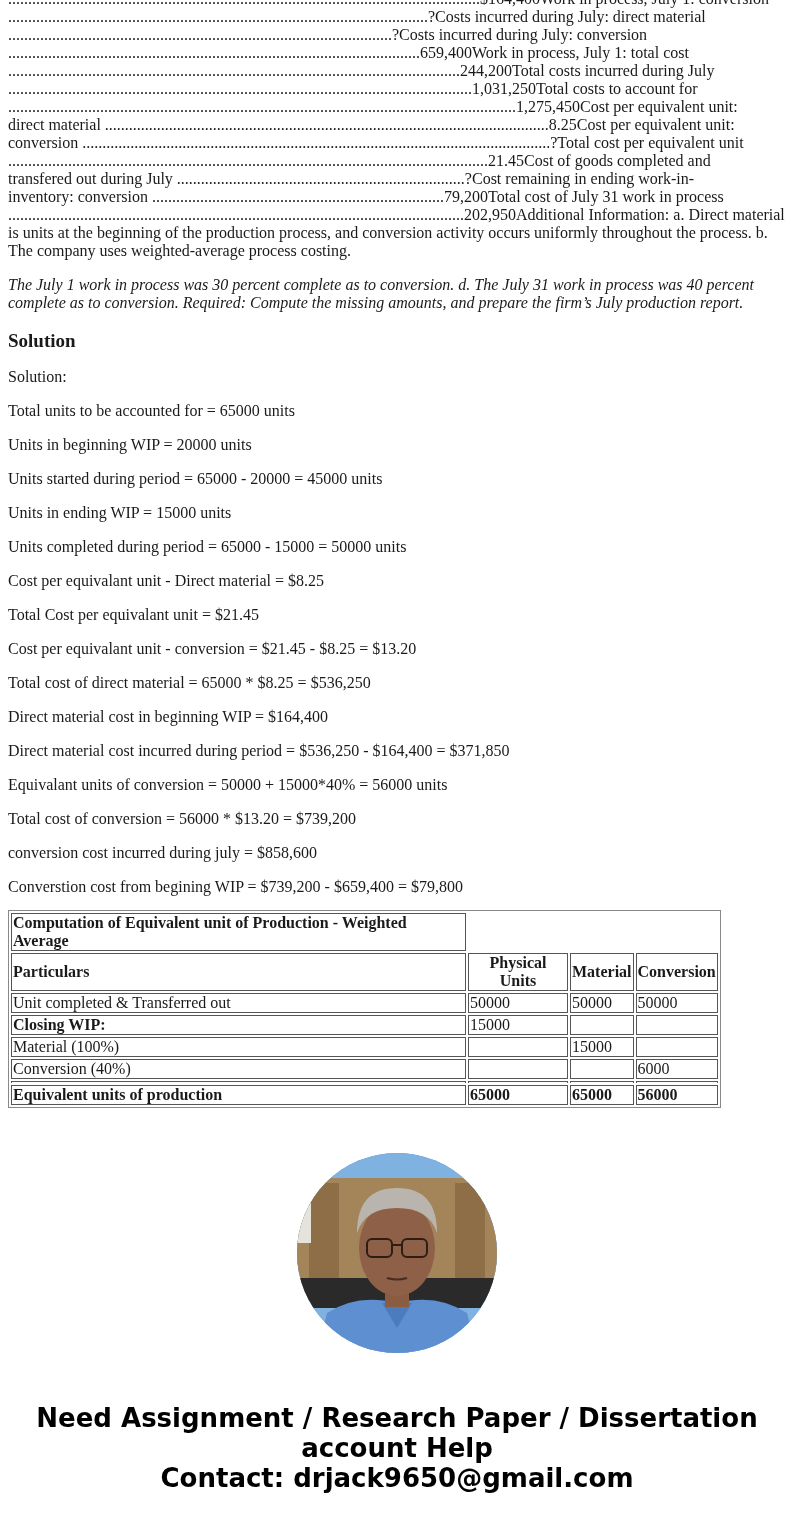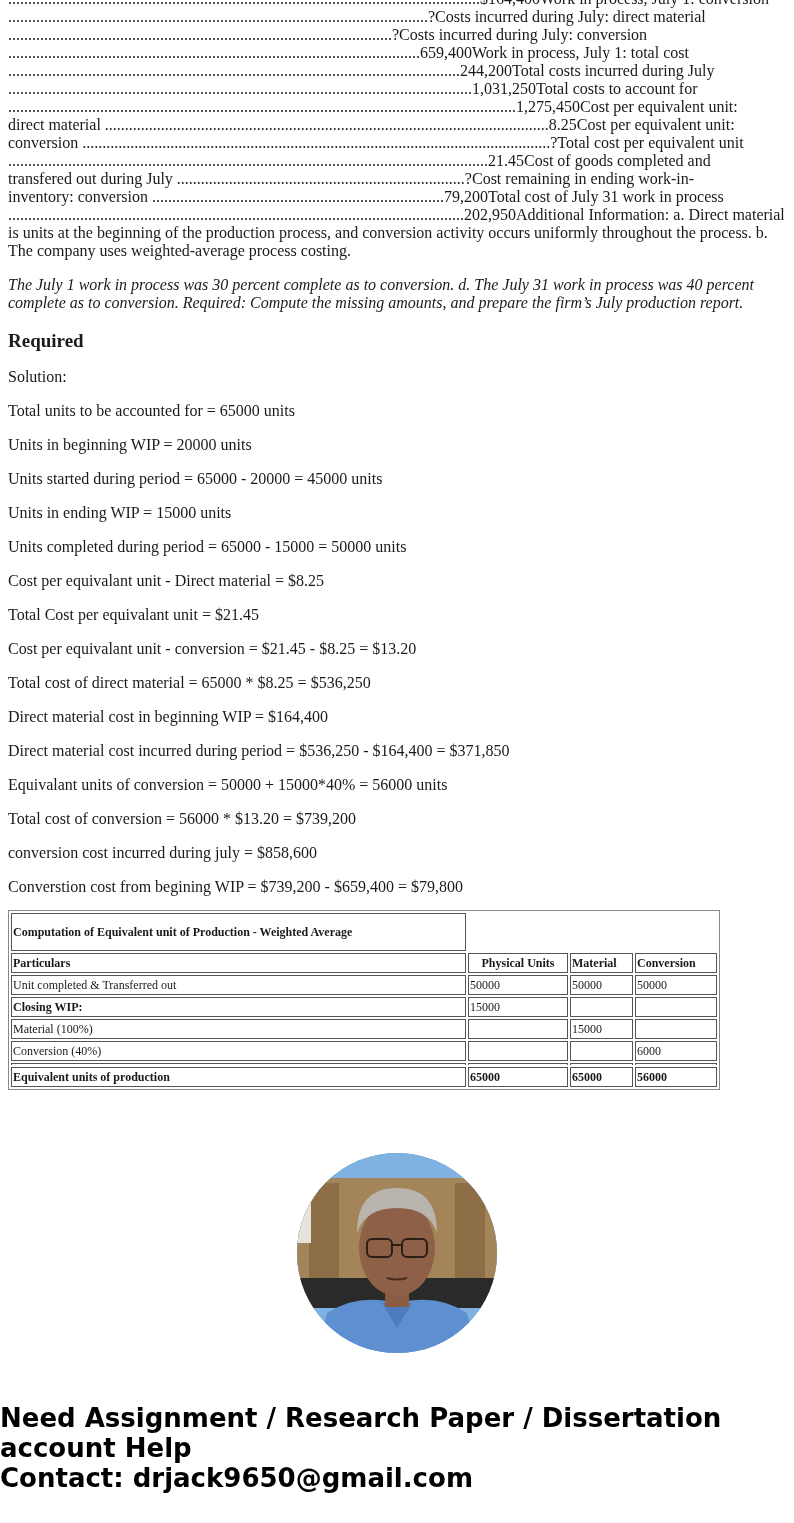--- a/index.html
+++ b/index.html
@@ -7,31 +7,31 @@
     width: 794px; height: 1523px; overflow: hidden; position: relative;
     font-family: "Liberation Serif", serif; font-size: 16px; color: #1a1a1a;
   }
   .page { position: absolute; left: 8px; top: -10px; width: 778px; }
   .problem { line-height: 18px; margin: 0 0 16px 0; }
   .para { line-height: 18px; margin: 0 0 16px 0; font-style: italic; }
   h2.sol-title { font-size: 19px; font-weight: bold; margin: 18px 0 16px 0; line-height: 22px; }
   .sol-line { margin: 0 0 16px 0; line-height: 18px; }
   .sol-line.bold { font-weight: normal; }
   table.eq { border: 1px solid #888; border-spacing: 2px; margin-top: -2px; }
-  table.eq td { border: 1px solid #555; padding: 0 1px; font-size: 12px; line-height: 18px; vertical-align: middle; }
+  table.eq td { border: 1px solid #555; padding: 0 1px; font-size: 16px; line-height: 18px; vertical-align: middle; }
   table.eq td.title { height: 36px; font-weight: bold; }
   table.eq td.emptyhead { border: none; }
   table.eq tr.bold td { font-weight: bold; }
   table.eq td.c1 { width: 451px; }
   table.eq td.c2 { width: 96px; text-align: center; }
   table.eq td.c3 { width: 59px; }
   table.eq td.c4 { width: 78px; }
   table.eq tr.sep td { height: 1px; padding: 0; border-width: 1px 1px 0 1px; }
   .avatar-wrap { position: absolute; left: 297px; top: 1153px; width: 200px; height: 200px; border-radius: 50%; overflow: hidden; background: #4f86c6; }
-  .cta { position: absolute; left: 0; top: 1403px; width: 794px; text-align: left;
+  .cta { position: absolute; left: 0; top: 1403px; width: 794px; text-align: center;
     font-family: "DejaVu Sans", sans-serif; font-weight: bold; font-size: 26px; line-height: 30px; color: #000; }
 </style>
 </head>
 <body>
 
 <div class="page">
   <div class="problem">
     <div>......................................................................................................................$164,400Work in process, July 1: conversion</div>
     <div>.........................................................................................................?Costs incurred during July: direct material</div>
     <div>................................................................................................?Costs incurred during July: conversion</div>
@@ -43,21 +43,21 @@
     <div>conversion .....................................................................................................................?Total cost per equivalent unit</div>
     <div>........................................................................................................................21.45Cost of goods completed and</div>
     <div>transfered out during July ........................................................................?Cost remaining in ending work-in-</div>
     <div>inventory: conversion .........................................................................79,200Total cost of July 31 work in process</div>
     <div>..................................................................................................................202,950Additional Information: a. Direct material</div>
     <div>is units at the beginning of the production process, and conversion activity occurs uniformly throughout the process. b.</div>
     <div>The company uses weighted-average process costing.</div>
   </div>
   <p class="para">The July 1 work in process was 30 percent complete as to conversion. d. The July 31 work in process was 40 percent complete as to conversion. Required: Compute the missing amounts, and prepare the firm’s July production report.</p>
 
-  <h2 class="sol-title">Required</h2>
+  <h2 class="sol-title">Solution</h2>
   <p class="sol-line bold">Solution:</p>
   <p class="sol-line">Total units to be accounted for = 65000 units</p>
   <p class="sol-line">Units in beginning WIP = 20000 units</p>
   <p class="sol-line">Units started during period = 65000 - 20000 = 45000 units</p>
   <p class="sol-line">Units in ending WIP = 15000 units</p>
   <p class="sol-line">Units completed during period = 65000 - 15000 = 50000 units</p>
   <p class="sol-line">Cost per equivalant unit - Direct material = $8.25</p>
   <p class="sol-line">Total Cost per equivalant unit = $21.45</p>
   <p class="sol-line">Cost per equivalant unit - conversion = $21.45 - $8.25 = $13.20</p>
   <p class="sol-line">Total cost of direct material = 65000 * $8.25 = $536,250</p>

